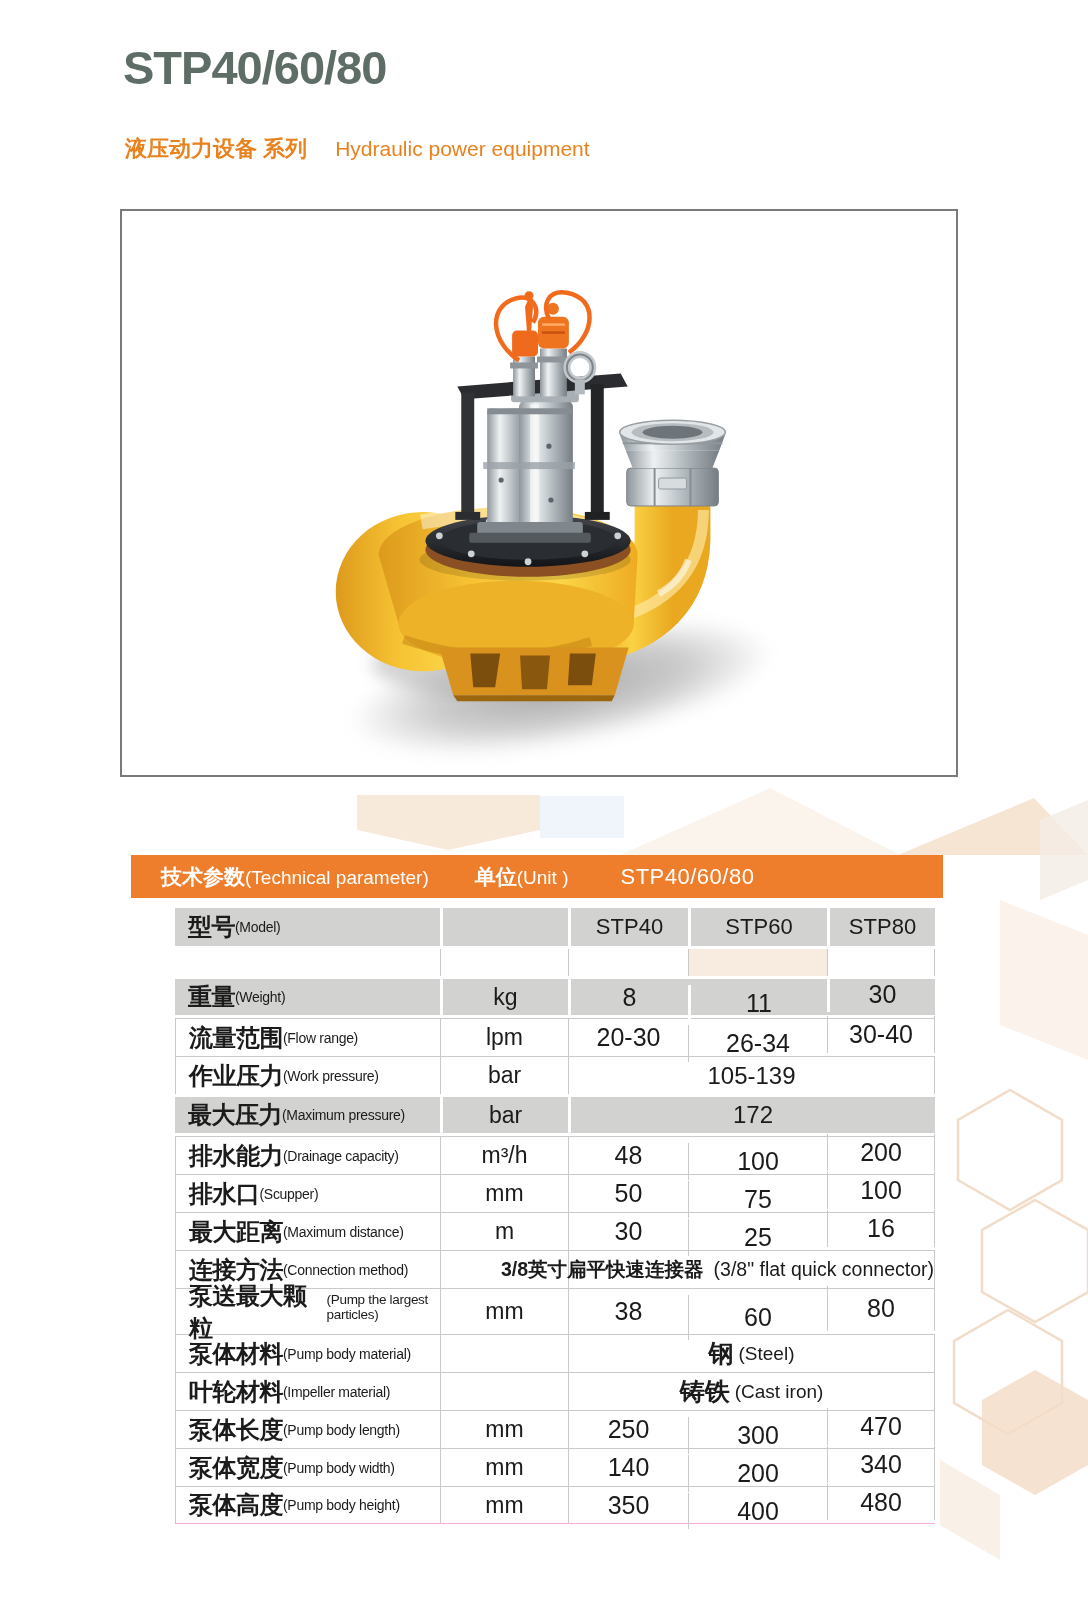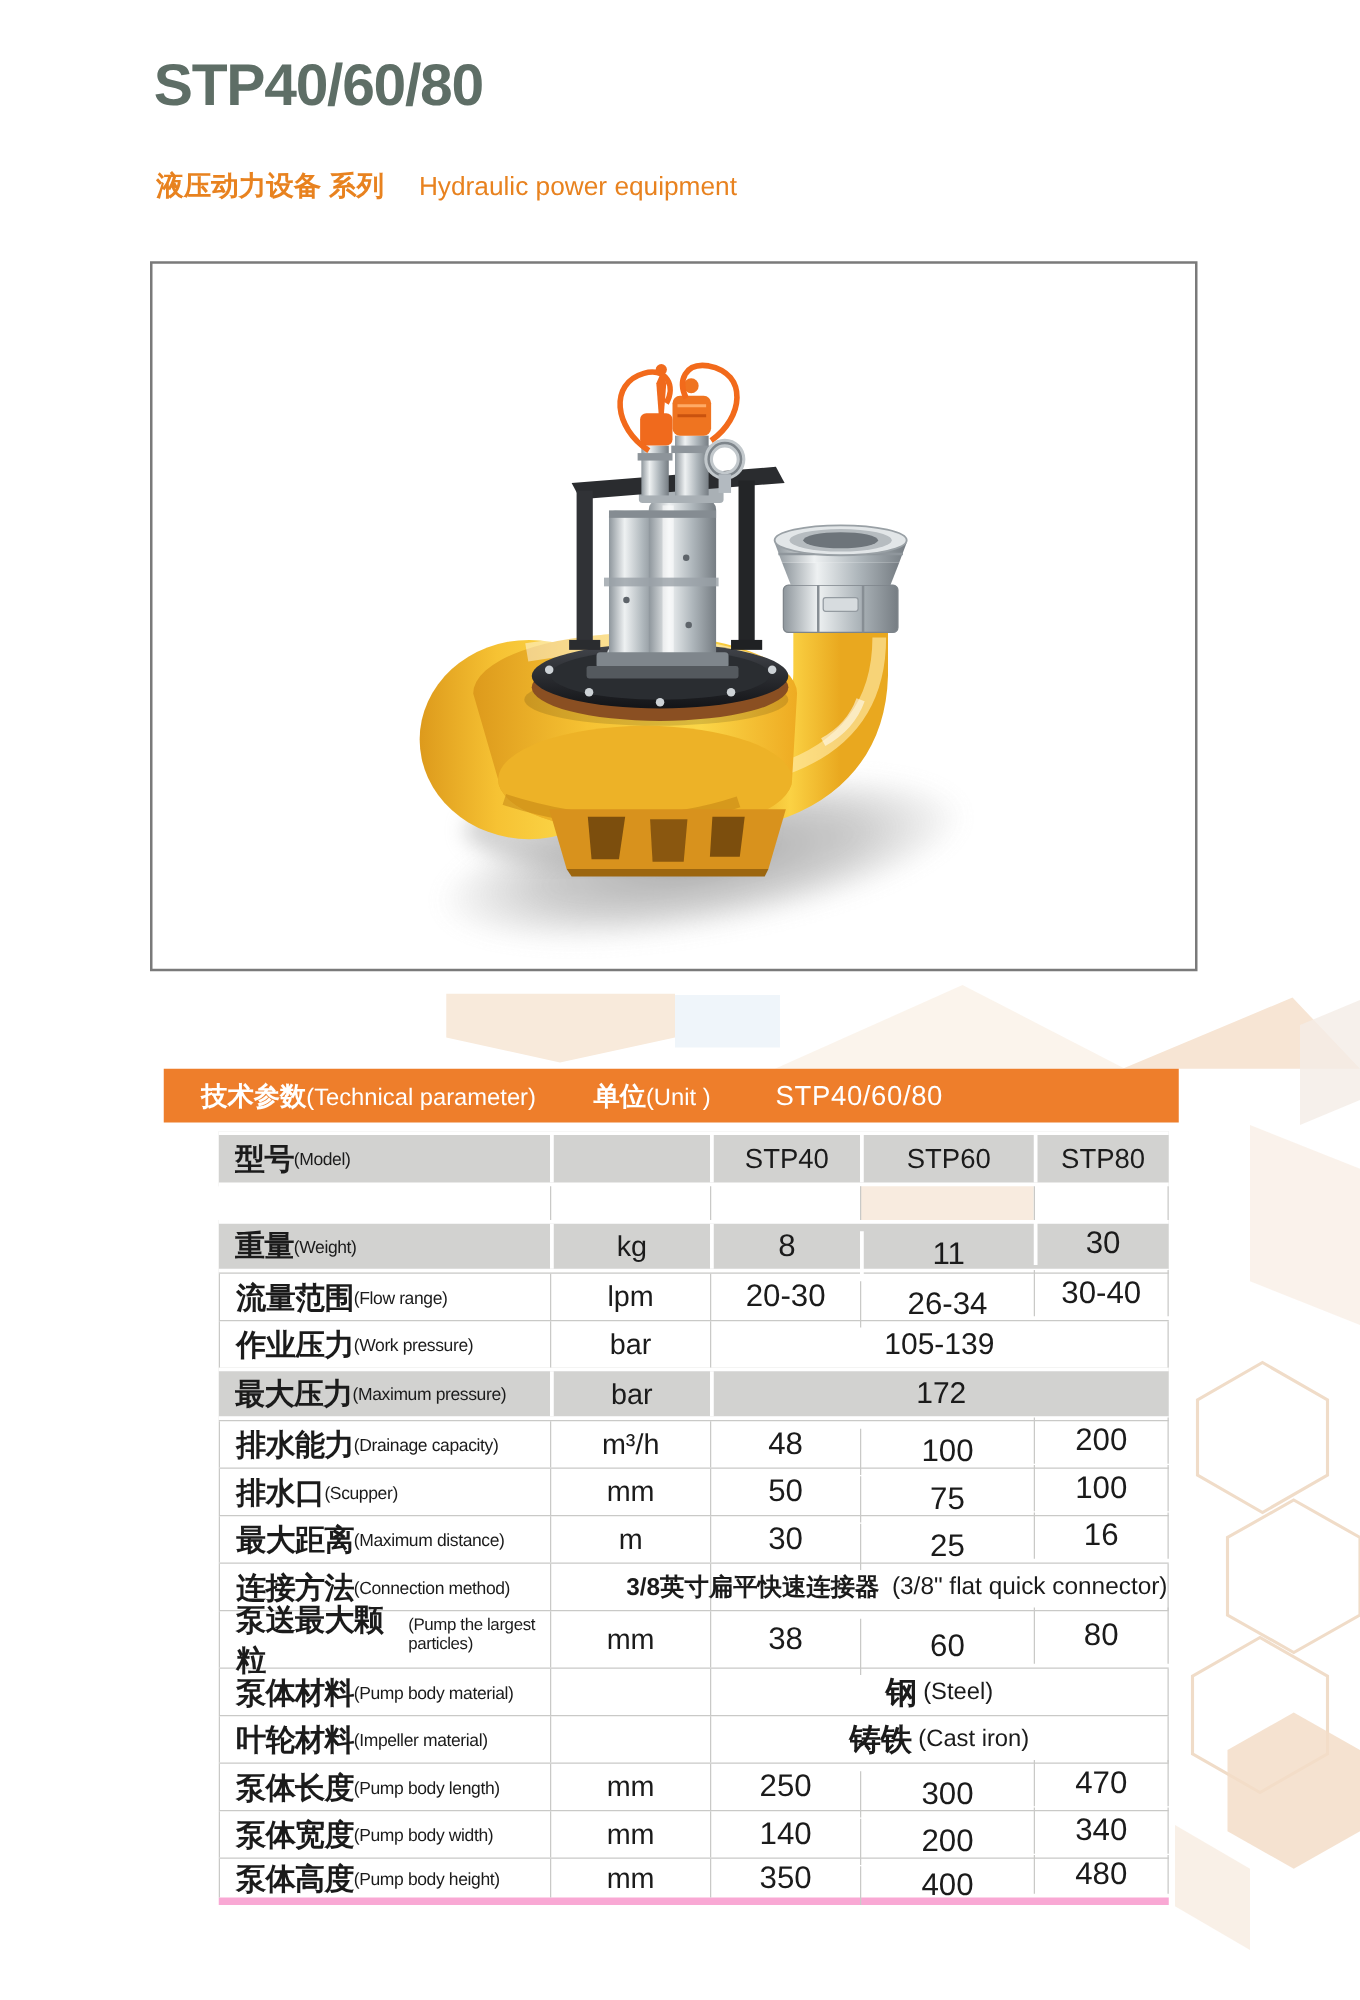--- a/index.html
+++ b/index.html
@@ -28,21 +28,21 @@
              background:var(--accent,#ee7e2b);color:#fff;display:flex;align-items:center;}
   .param-bar .p1{margin-left:30px;}
   .param-bar .zh{font-size:21px;font-weight:700;}
   .param-bar .en{font-size:19px;font-weight:400;}
   .param-bar .p2{margin-left:46px;}
   .param-bar .p3{margin-left:52px;font-size:22px;font-weight:400;letter-spacing:.5px;}
 
   
   .spec-table{position:absolute;left:175px;top:905px;width:760px;}
   .row{display:flex;box-sizing:border-box;height:38px;border-top:1px solid #c9c9c7;background:#fff;}
-  .row:last-child{border-bottom:6px solid #f9a8d4;}
+  .row:last-child{border-bottom:1px solid #f9a8d4;}
   .row.tall{height:46px;}
   .cell{box-sizing:border-box;display:flex;align-items:center;justify-content:center;
         border-left:1px solid #c9c9c7;}
   .cell:last-child{border-right:1px solid #c9c9c7;}
   .cell.label{width:265px;justify-content:flex-start;padding-left:13px;}
   .cell.unit{width:128px;font-size:23px;}
   .cell.v1{width:120px;}
   .cell.v2{width:139px;}
   .cell.v3{width:108px;}
   .cell.val{font-size:25px;}

